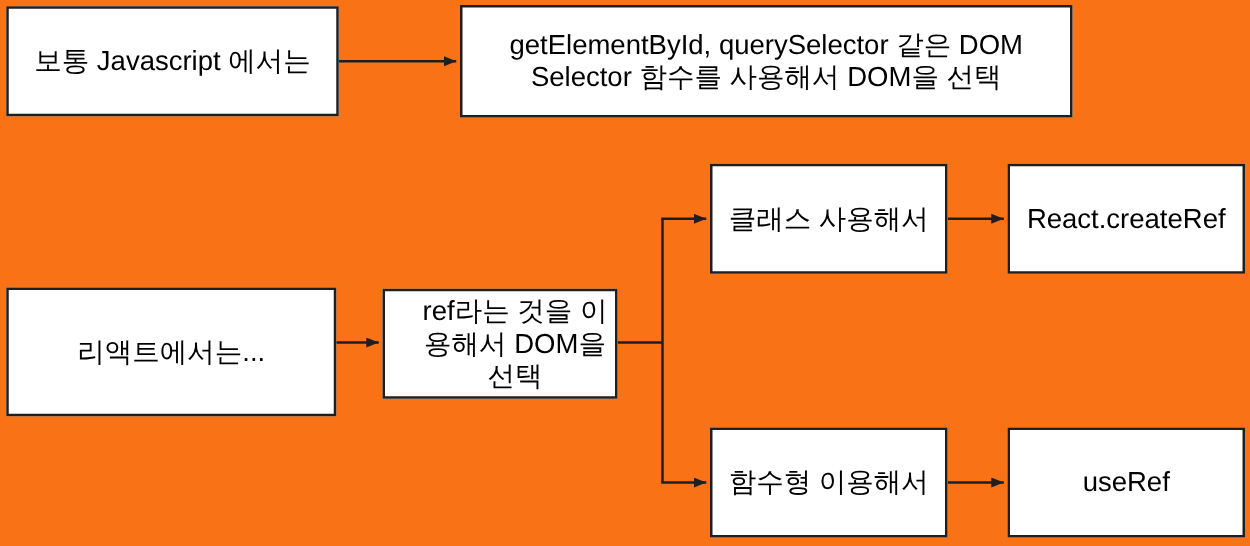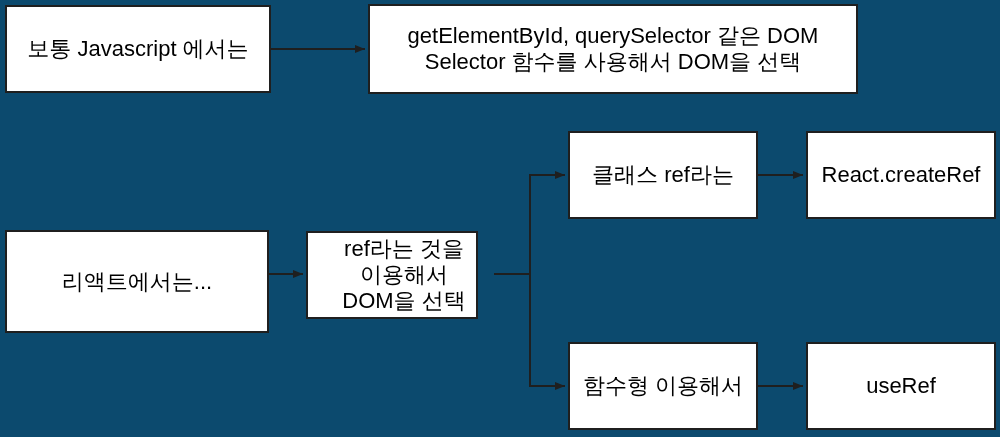--- a/index.html
+++ b/index.html
@@ -4,21 +4,21 @@
 <style>
   html, body {
     margin: 0;
     padding: 0;
     background: #ffffff;
   }
   #canvas {
     position: relative;
     width: 1000px;
     height: 437px;
-    background: #0c4a6e;
+    background: #f97316;
     font-family: "Liberation Sans", sans-serif;
     overflow: hidden;
   }
   .connectors {
     position: absolute;
     left: 0;
     top: 0;
     pointer-events: none;
   }
   .node {
@@ -69,26 +69,26 @@
   </div>
 
   <div class="node" style="left:368px; top:4px; width:490px; height:90px;">
     <span>getElementById, querySelector 같은 DOM Selector 함수를 사용해서 DOM을 선택</span>
   </div>
 
   <div class="node" style="left:5px; top:230px; width:264px; height:103px;">
     <span>리액트에서는...</span>
   </div>
 
-  <div class="node" style="left:306px; top:231px; width:172px; height:88px;padding-left:30px;">
+  <div class="node" style="left:306px; top:231px; width:188px; height:88px;padding-left:30px;">
     <span>ref라는 것을 이용해서 DOM을 선택</span>
   </div>
 
   <div class="node" style="left:568px; top:131px; width:190px; height:88px;">
-    <span>클래스 ref라는</span>
+    <span>클래스 사용해서</span>
   </div>
 
   <div class="node" style="left:806px; top:131px; width:190px; height:88px;">
     <span>React.createRef</span>
   </div>
 
   <div class="node" style="left:568px; top:342px; width:190px; height:88px;">
     <span>함수형 이용해서</span>
   </div>
 

